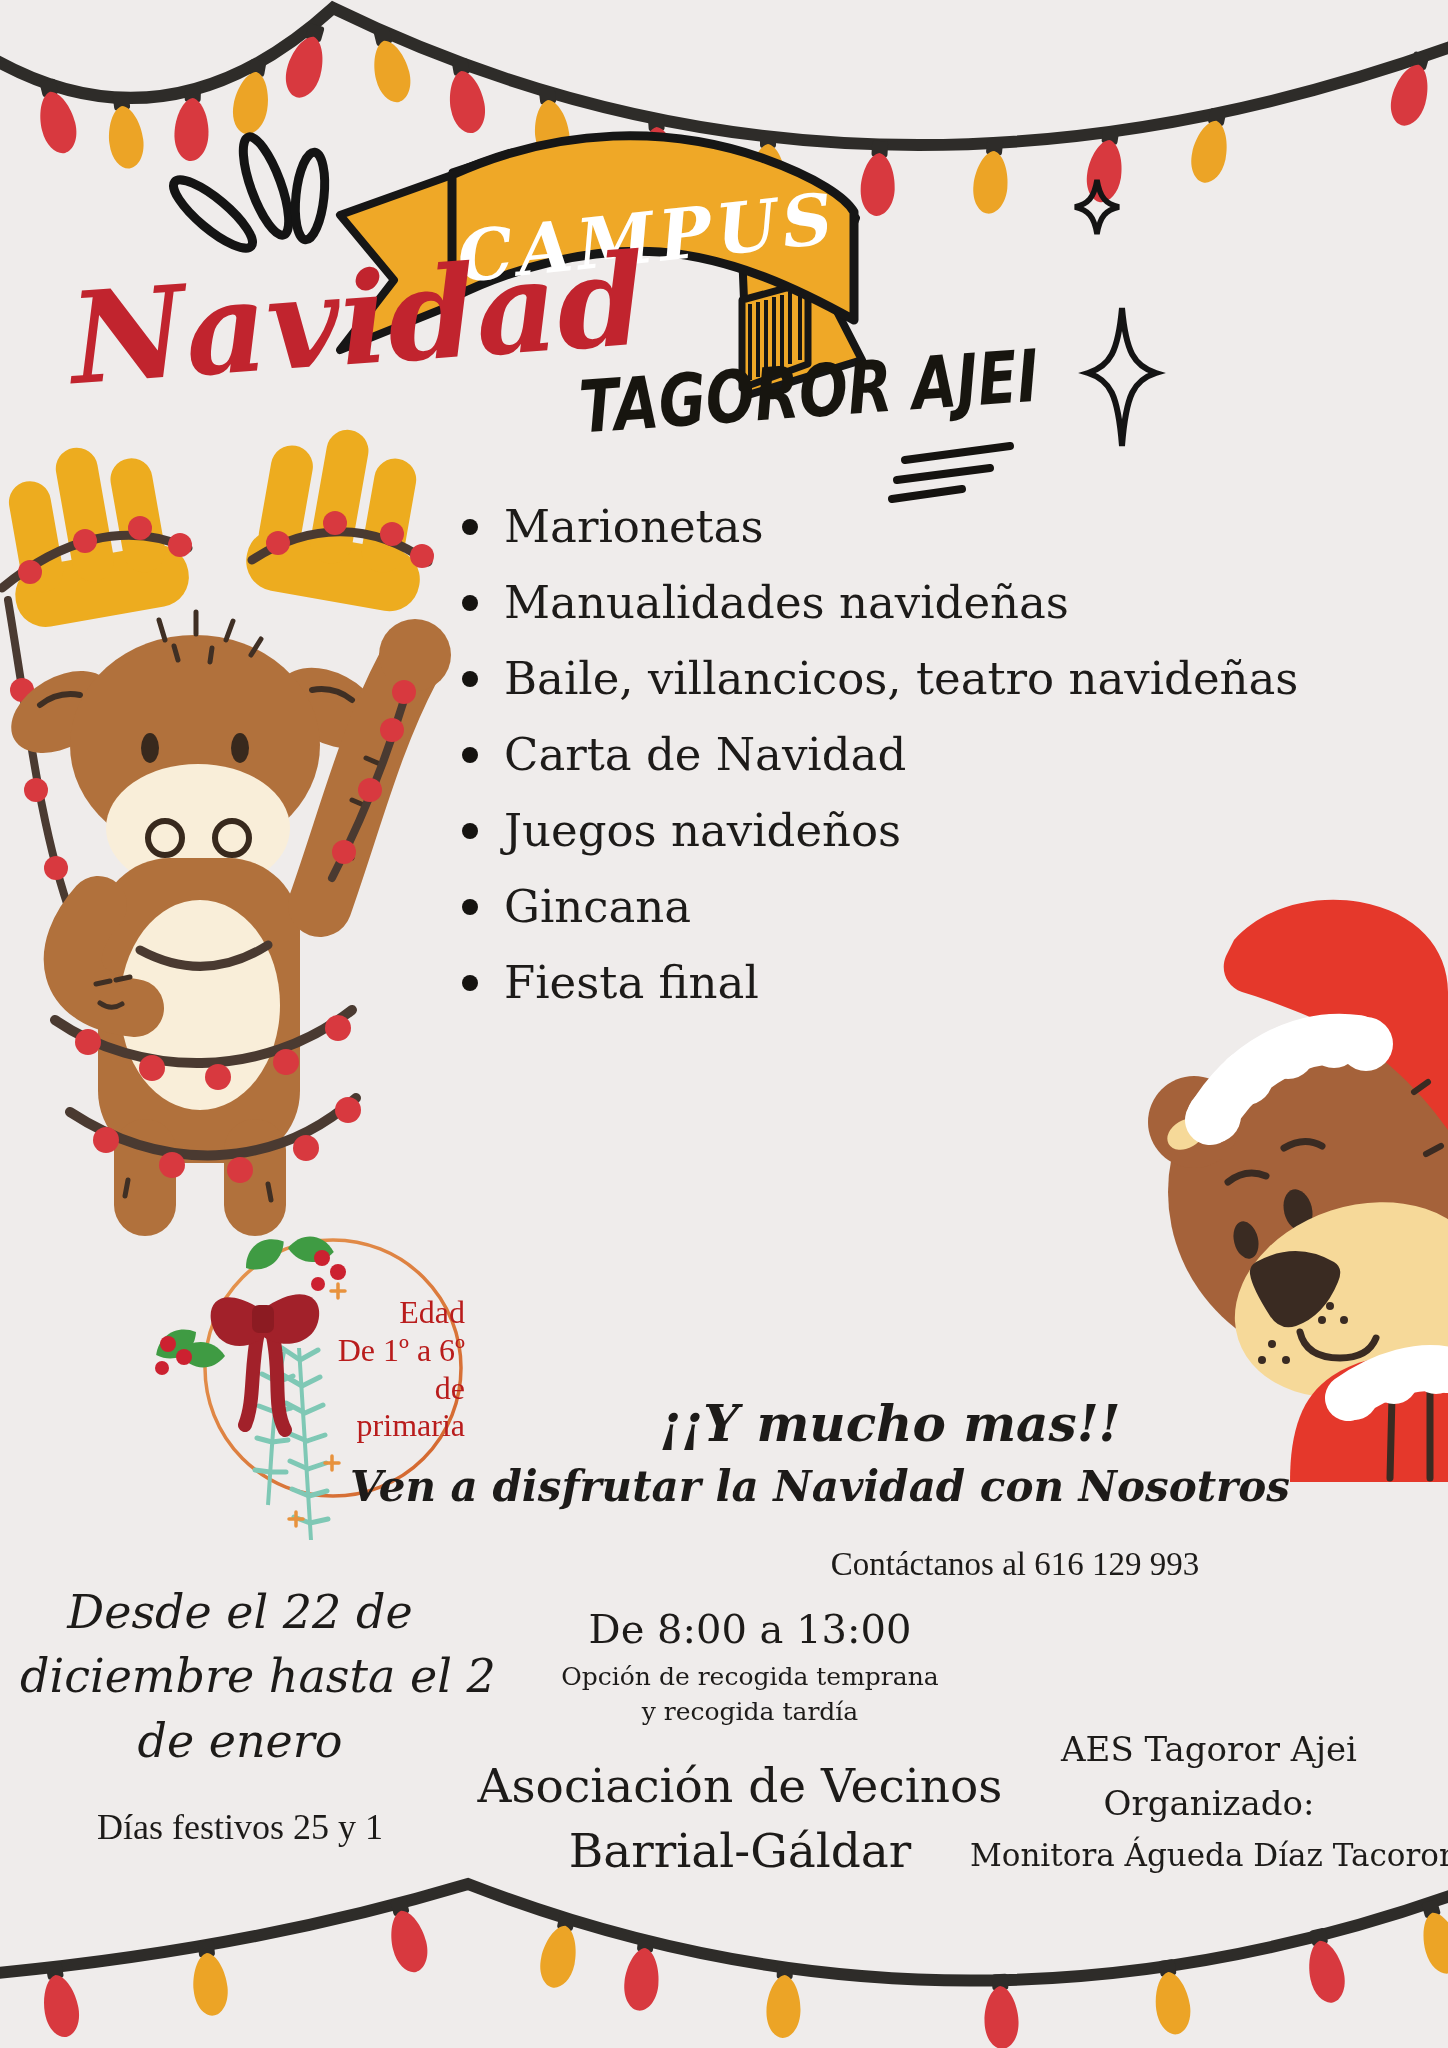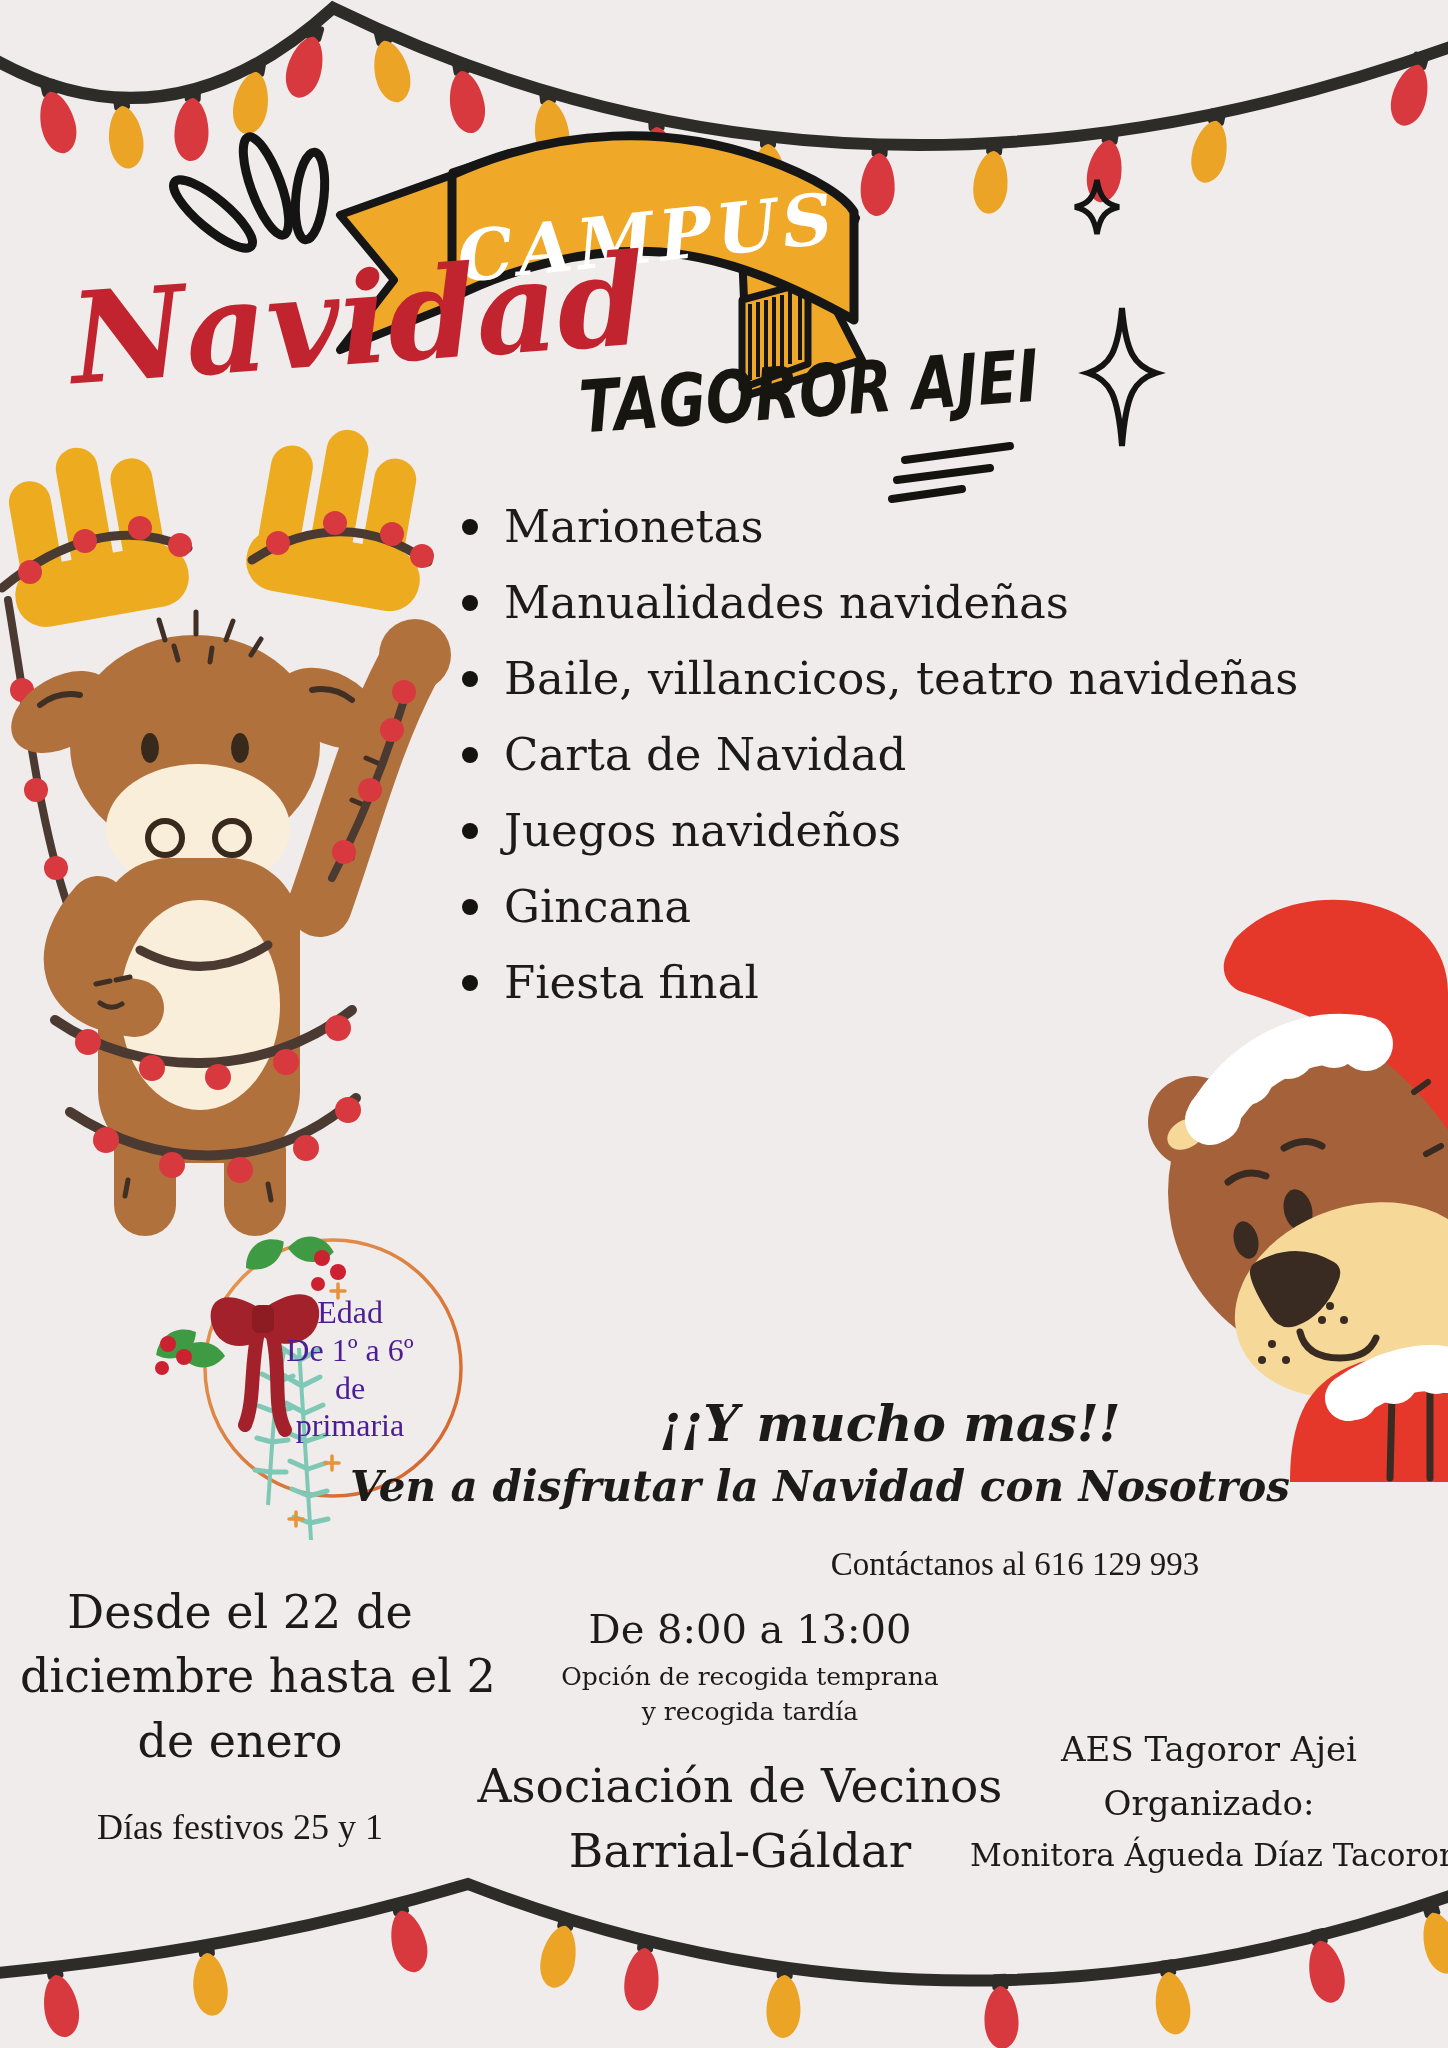--- a/index.html
+++ b/index.html
@@ -16,29 +16,29 @@
   .title-navidad{left:70px;top:256px;width:500px;text-align:center;font-size:126px;
     color:#c1242e;transform:rotate(-4deg);line-height:1.05;}
   .subtitle{left:530px;top:352px;width:490px;text-align:center;font-size:72px;
     font-family:"DejaVu Sans",sans-serif;font-weight:700;font-style:italic;
     transform:rotate(-4deg) scaleX(.8);white-space:nowrap;color:#17150f;}
 
   .activities{left:462px;top:500px;display:flex;flex-direction:column;gap:23px;}
   .activity{display:flex;align-items:center;gap:26px;font-size:45px;white-space:nowrap;}
   .activity .dot{width:16px;height:16px;border-radius:50%;background:#151310;flex:none;}
 
-  .age-badge{left:235px;top:1294px;width:230px;text-align:center;font-size:32px;
-    line-height:1.18;color:#4c1d95;}
+  .age-badge{left:235px;top:1294px;width:230px;text-align:right;font-size:32px;
+    line-height:1.18;color:#b91c1c;}
 
   .promo1{left:650px;top:1394px;width:480px;text-align:center;font-size:50px;}
   .promo2{left:350px;top:1462px;width:800px;text-align:center;font-size:42px;white-space:nowrap;}
   .contact{left:805px;top:1546px;width:420px;text-align:center;font-size:33px;}
 
   .dates{left:20px;top:1580px;width:440px;text-align:center;font-size:46px;line-height:1.4;}
-  .dates div{white-space:nowrap;}
+  .dates div{white-space:nowrap;font-style:italic;}
   .holidays{left:20px;top:1806px;width:440px;text-align:center;font-size:36px;}
 
   .hours{left:545px;top:1606px;width:410px;text-align:center;font-size:40px;white-space:nowrap;}
   .pickup1{left:545px;top:1662px;width:410px;text-align:center;font-size:25px;}
   .pickup2{left:545px;top:1697px;width:410px;text-align:center;font-size:25px;}
 
   .association{left:470px;top:1754px;width:540px;text-align:center;font-size:47px;line-height:1.38;}
   .association div{white-space:nowrap;}
 
   .organizer{left:970px;top:1722px;width:478px;text-align:center;font-size:34px;line-height:1.6;}

